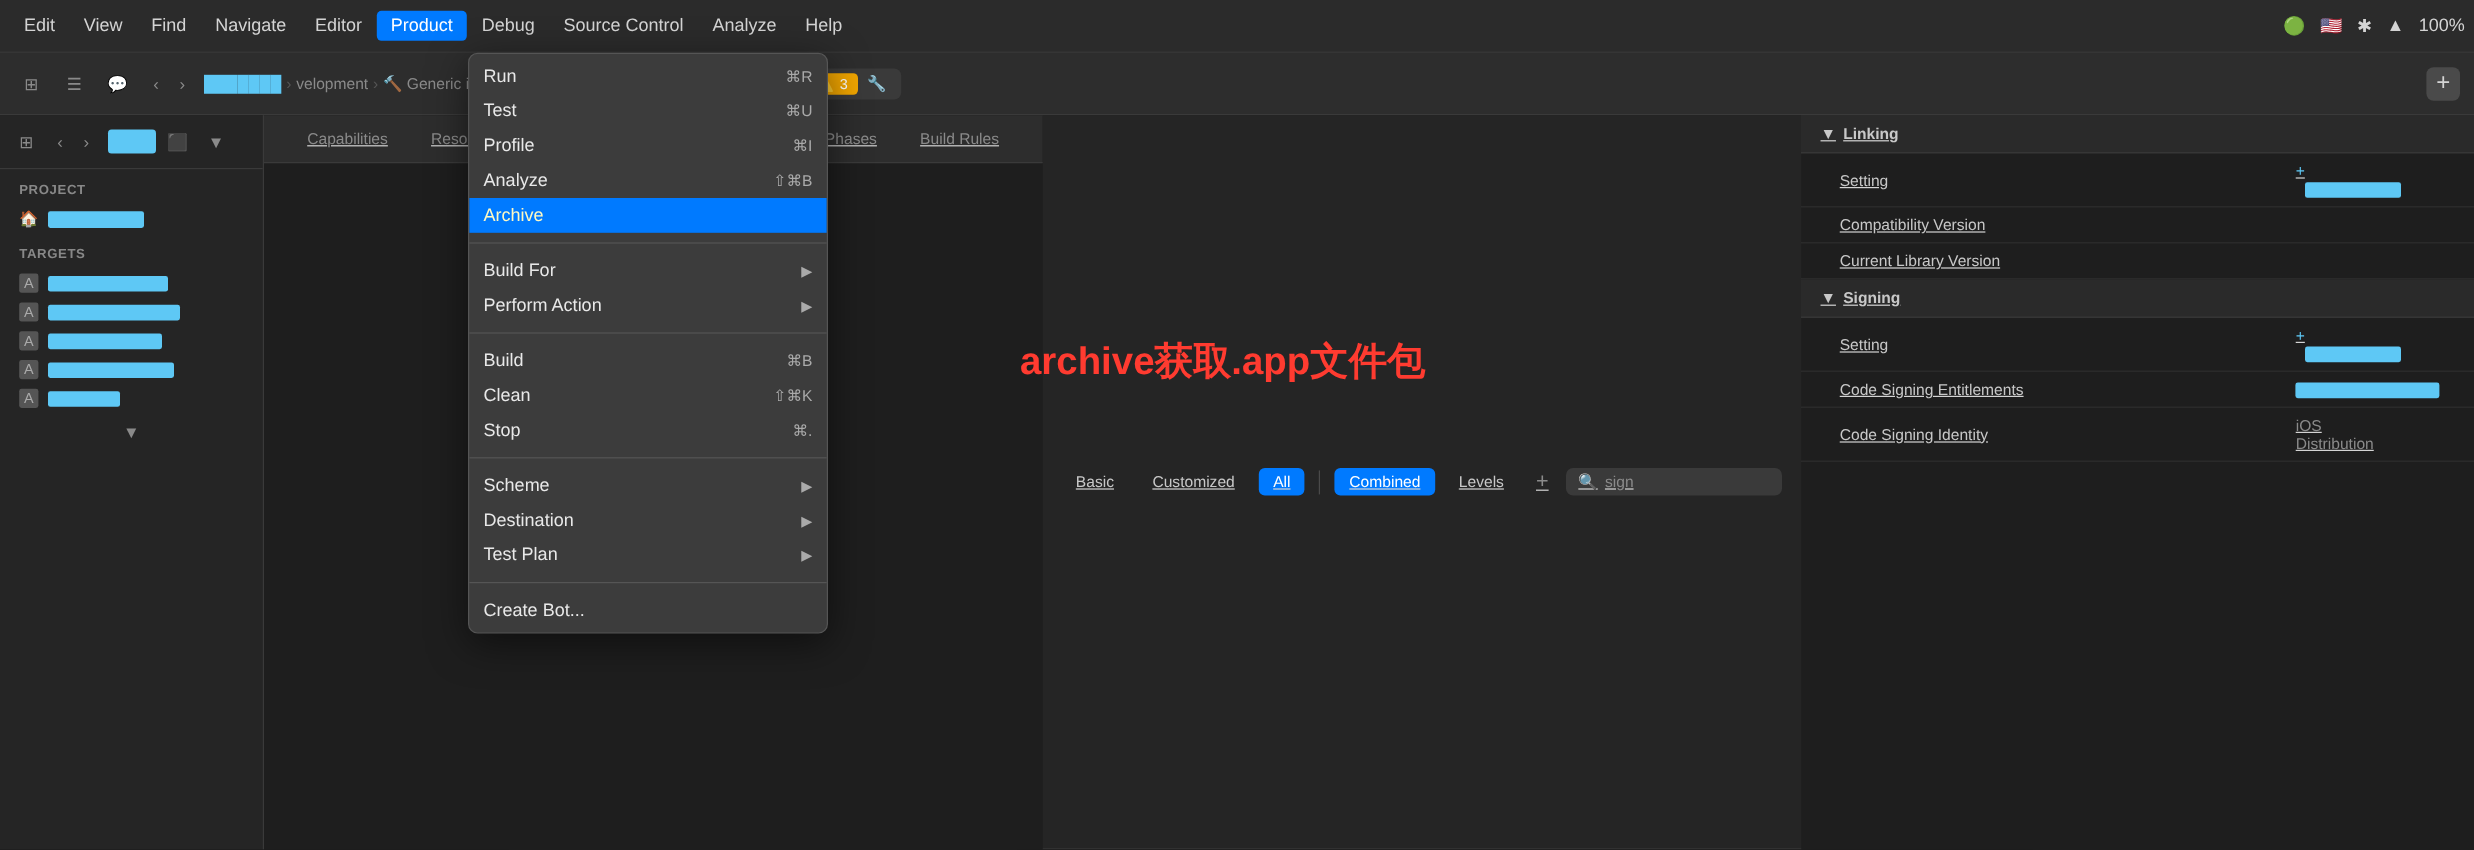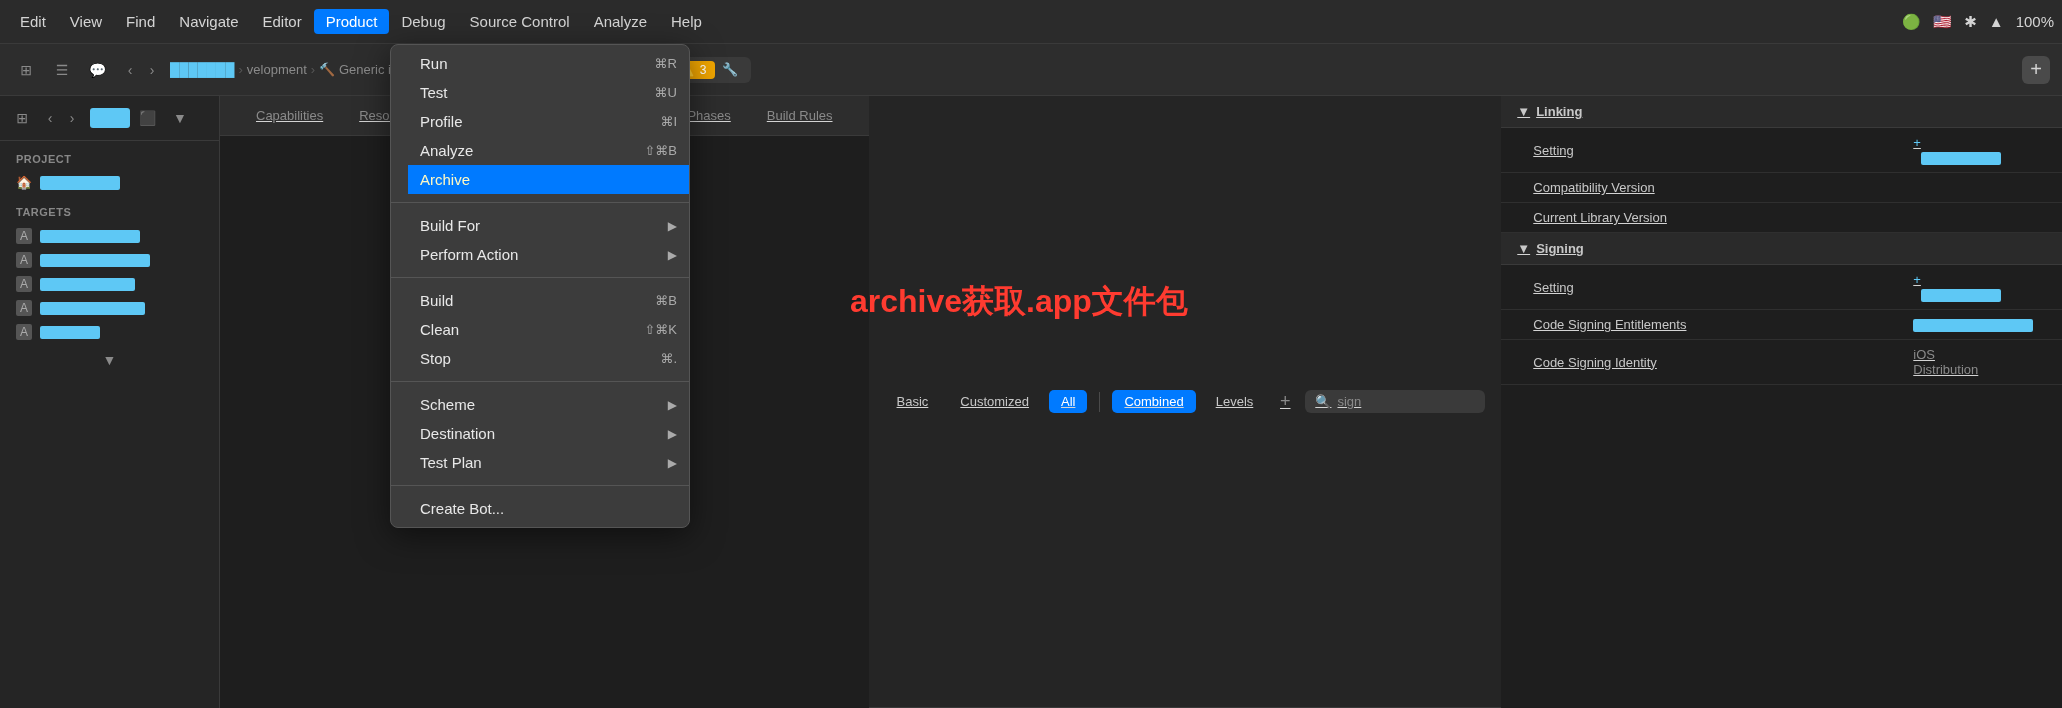--- a/index.html
+++ b/index.html
@@ -308,21 +308,20 @@
       margin: 4px 0;
     }
     .dropdown-item {
       display: flex;
       align-items: center;
       padding: 6px 12px;
       font-size: 15px;
       color: #e8e8e8;
       cursor: pointer;
       position: relative;
-      margin-left: 17px;
     }
     .dropdown-item.selected-item {
       background: #007aff;
       color: #fef9c3;
     }
     .dropdown-item .shortcut {
       margin-left: auto;
       font-size: 13px;
       color: #aaa;
     }

